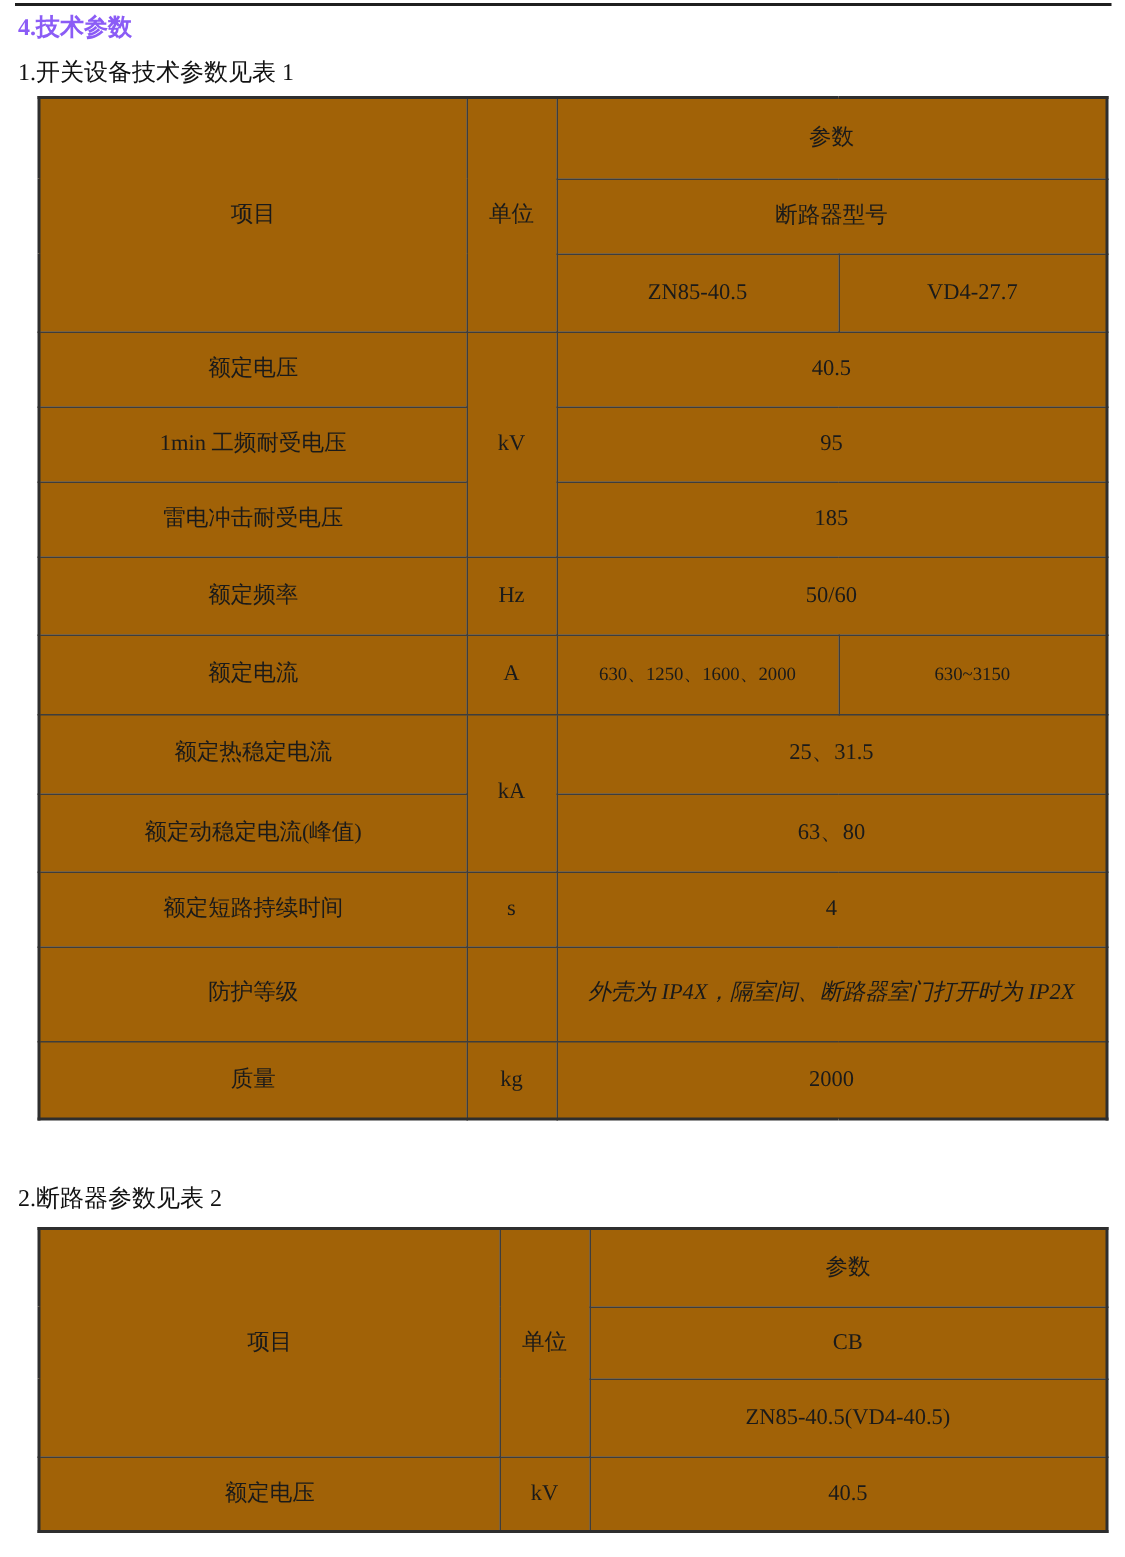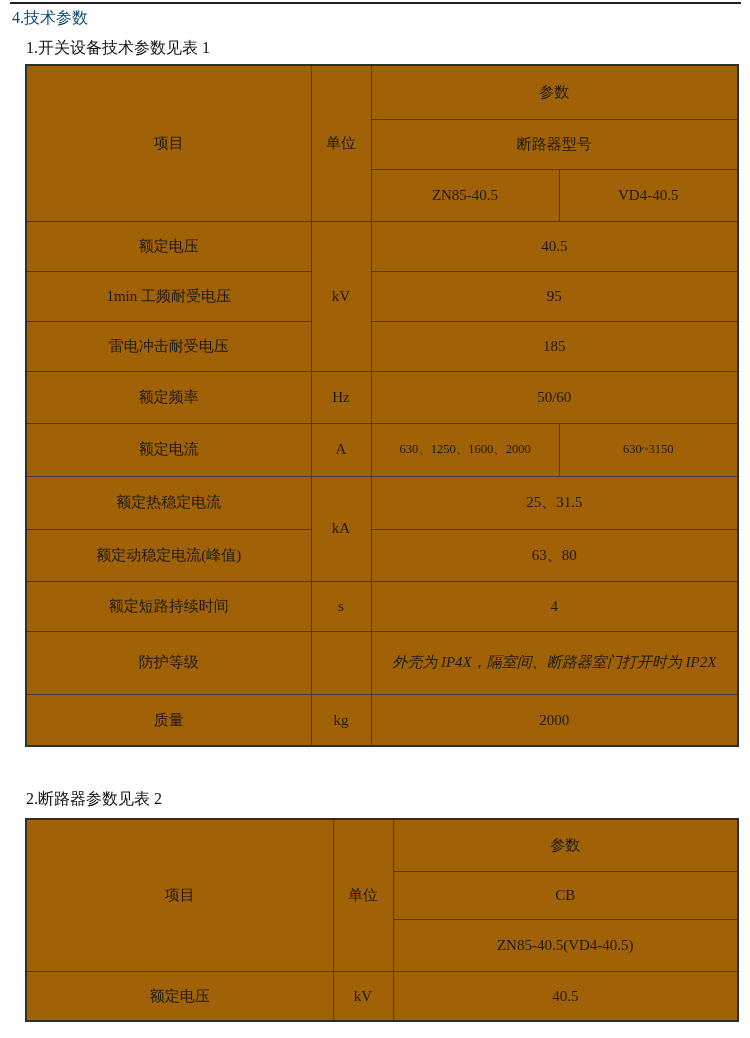--- a/index.html
+++ b/index.html
@@ -15,26 +15,26 @@
   .top-rule {
     position: absolute;
     left: 10px; top: 2px;
     width: 731px; height: 2px;
     background: #1f1f1f;
   }
   .doc-title {
     position: absolute;
     left: 12px; top: 8px;
     font-size: 16px;
-    font-weight: normal;
-    color: #0c4a6e;
+    font-weight: bold;
+    color: #8b5cf6;
   }
   .section-label {
     position: absolute;
-    left: 26px;
+    left: 12px;
     font-size: 16px;
     color: #111111;
   }
   .section-1 { top: 38px; }
   .section-2 { top: 789px; }
 
   table.params {
     position: absolute;
     left: 25px;
     border-collapse: collapse;
@@ -76,21 +76,21 @@
       <tr style="height:54px">
     <td class="pink" rowspan="3">项目</td>
     <td rowspan="3">单位</td>
     <td colspan="2">参数</td>
   </tr>
   <tr style="height:50px">
     <td colspan="2">断路器型号</td>
   </tr>
   <tr style="height:52px">
     <td>ZN85-40.5</td>
-    <td>VD4-40.5</td>
+    <td>VD4-27.7</td>
   </tr>
   <tr style="height:50px">
     <td class="pink">额定电压</td>
     <td rowspan="3">kV</td>
     <td colspan="2">40.5</td>
   </tr>
   <tr style="height:50px">
     <td class="pink">1min 工频耐受电压</td>
     <td colspan="2">95</td>
   </tr>

